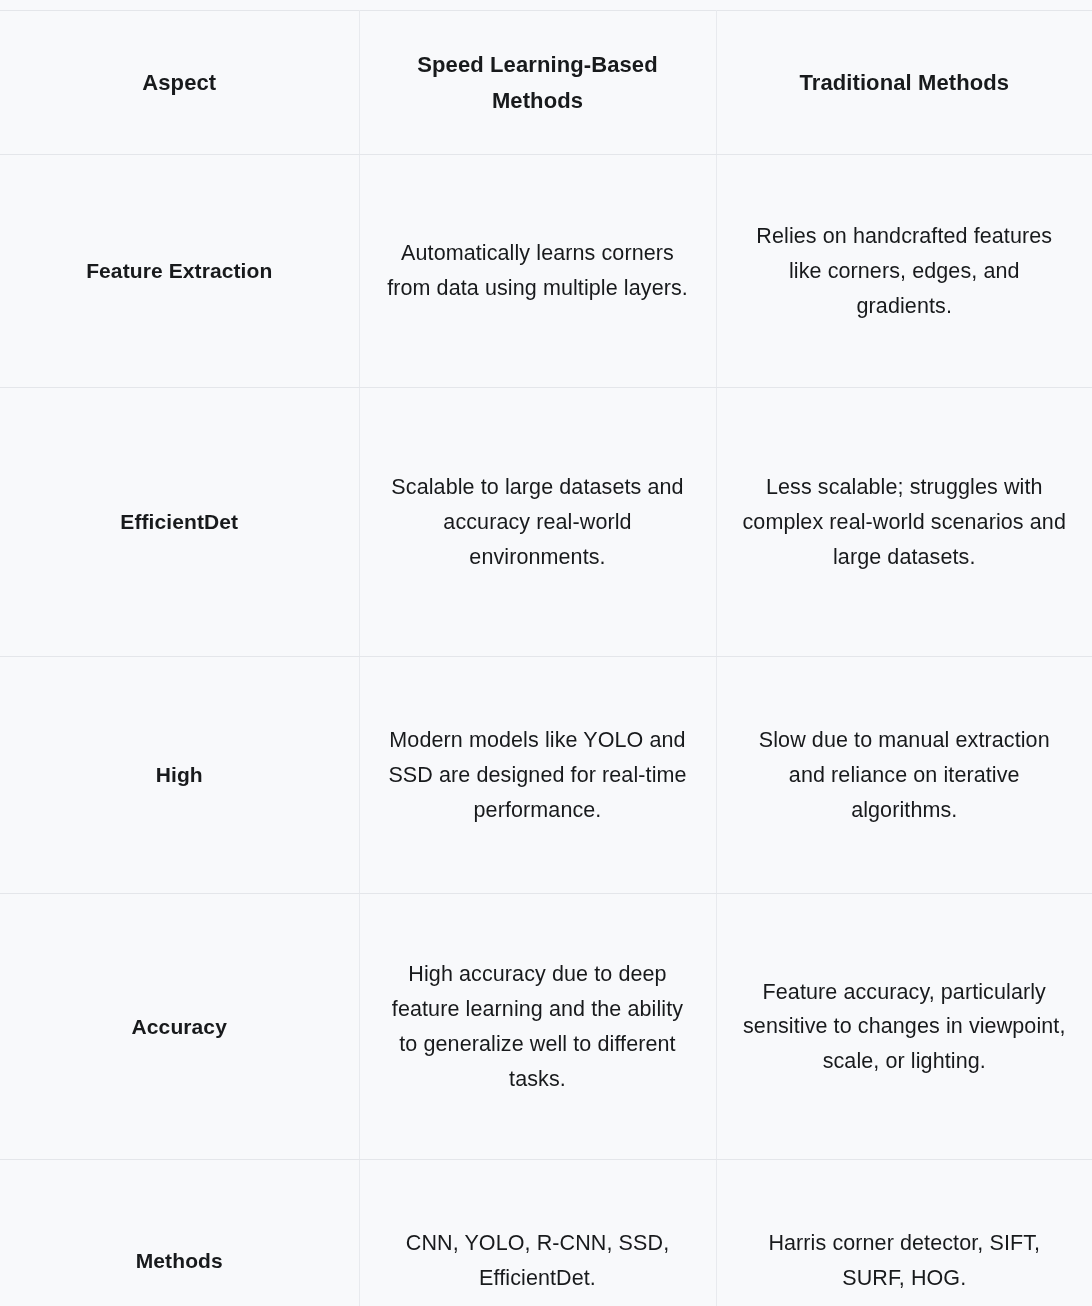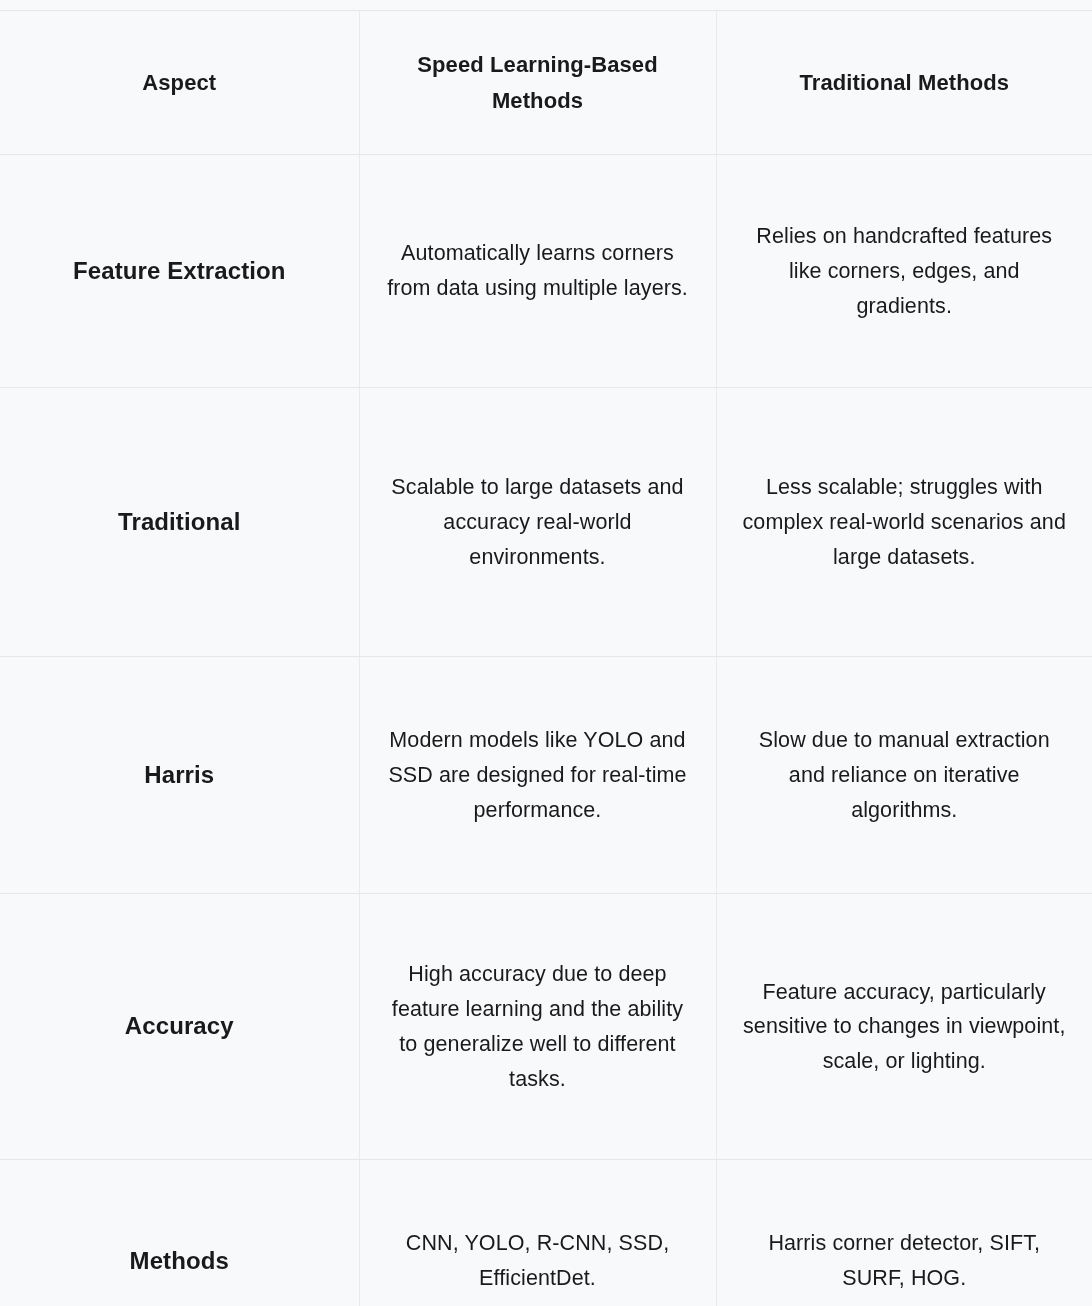--- a/index.html
+++ b/index.html
@@ -60,21 +60,21 @@
     padding-bottom: 36px;
     border-top: 1px solid #e4e6ea;
   }
 
   table.compare tbody td {
     font-weight: 400;
   }
 
   table.compare tbody td.aspect-cell {
     font-weight: 600;
-    font-size: 24px;
+    font-size: 21px;
   }
 
   
   tr[data-row="0"] td { height: 180px; }
   tr[data-row="1"] td { height: 216px; }
   tr[data-row="2"] td { height: 184px; }
   tr[data-row="3"] td { height: 213px; }
   tr[data-row="4"] td { height: 150px; }
 </style>
 </head>
@@ -94,26 +94,26 @@
         <th>Traditional Methods</th>
       </tr>
     </thead>
     <tbody>
       <tr data-row="0">
         <td class="aspect-cell">Feature Extraction</td>
         <td>Automatically learns corners from data using multiple layers.</td>
         <td>Relies on handcrafted features like corners, edges, and gradients.</td>
       </tr>
       <tr data-row="1">
-        <td class="aspect-cell">Traditional</td>
+        <td class="aspect-cell">EfficientDet</td>
         <td>Scalable to large datasets and accuracy real-world environments.</td>
         <td>Less scalable; struggles with complex real-world scenarios and large datasets.</td>
       </tr>
       <tr data-row="2">
-        <td class="aspect-cell">Harris</td>
+        <td class="aspect-cell">High</td>
         <td>Modern models like YOLO and SSD are designed for real-time performance.</td>
         <td>Slow due to manual extraction and reliance on iterative algorithms.</td>
       </tr>
       <tr data-row="3">
         <td class="aspect-cell">Accuracy</td>
         <td>High accuracy due to deep feature learning and the ability to generalize well to different tasks.</td>
         <td>Feature accuracy, particularly sensitive to changes in viewpoint, scale, or lighting.</td>
       </tr>
       <tr data-row="4">
         <td class="aspect-cell">Methods</td>

